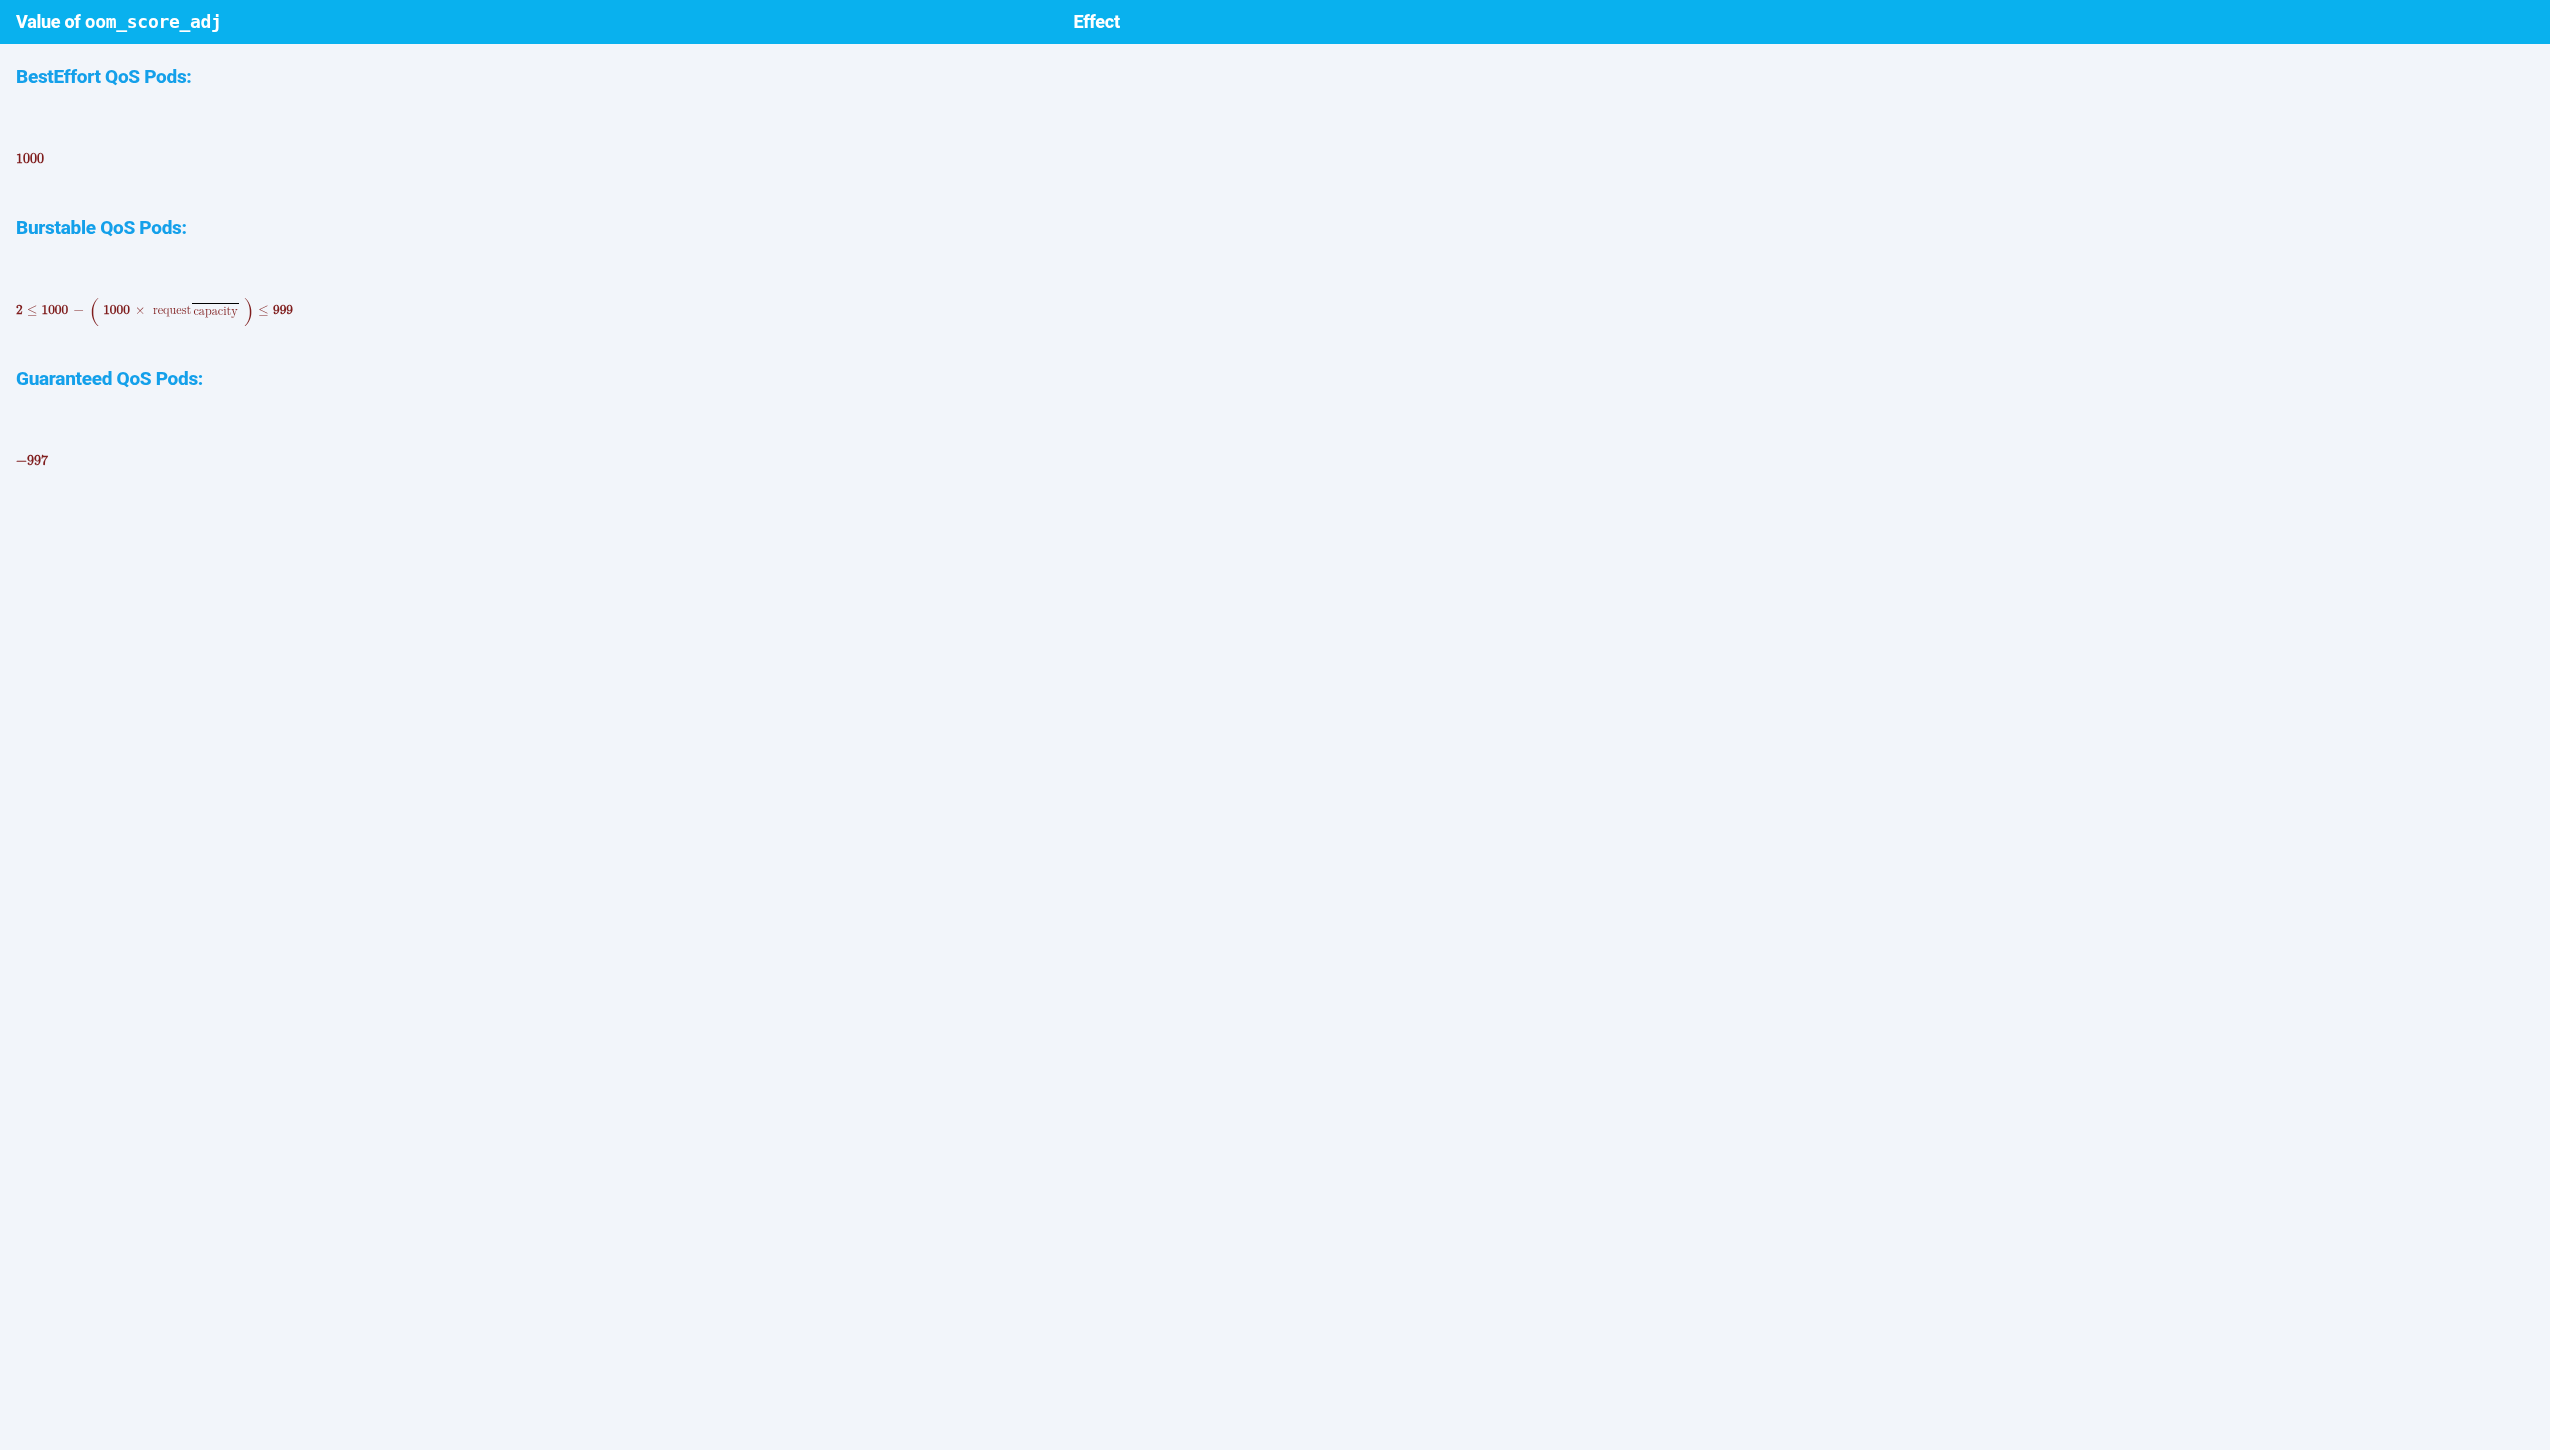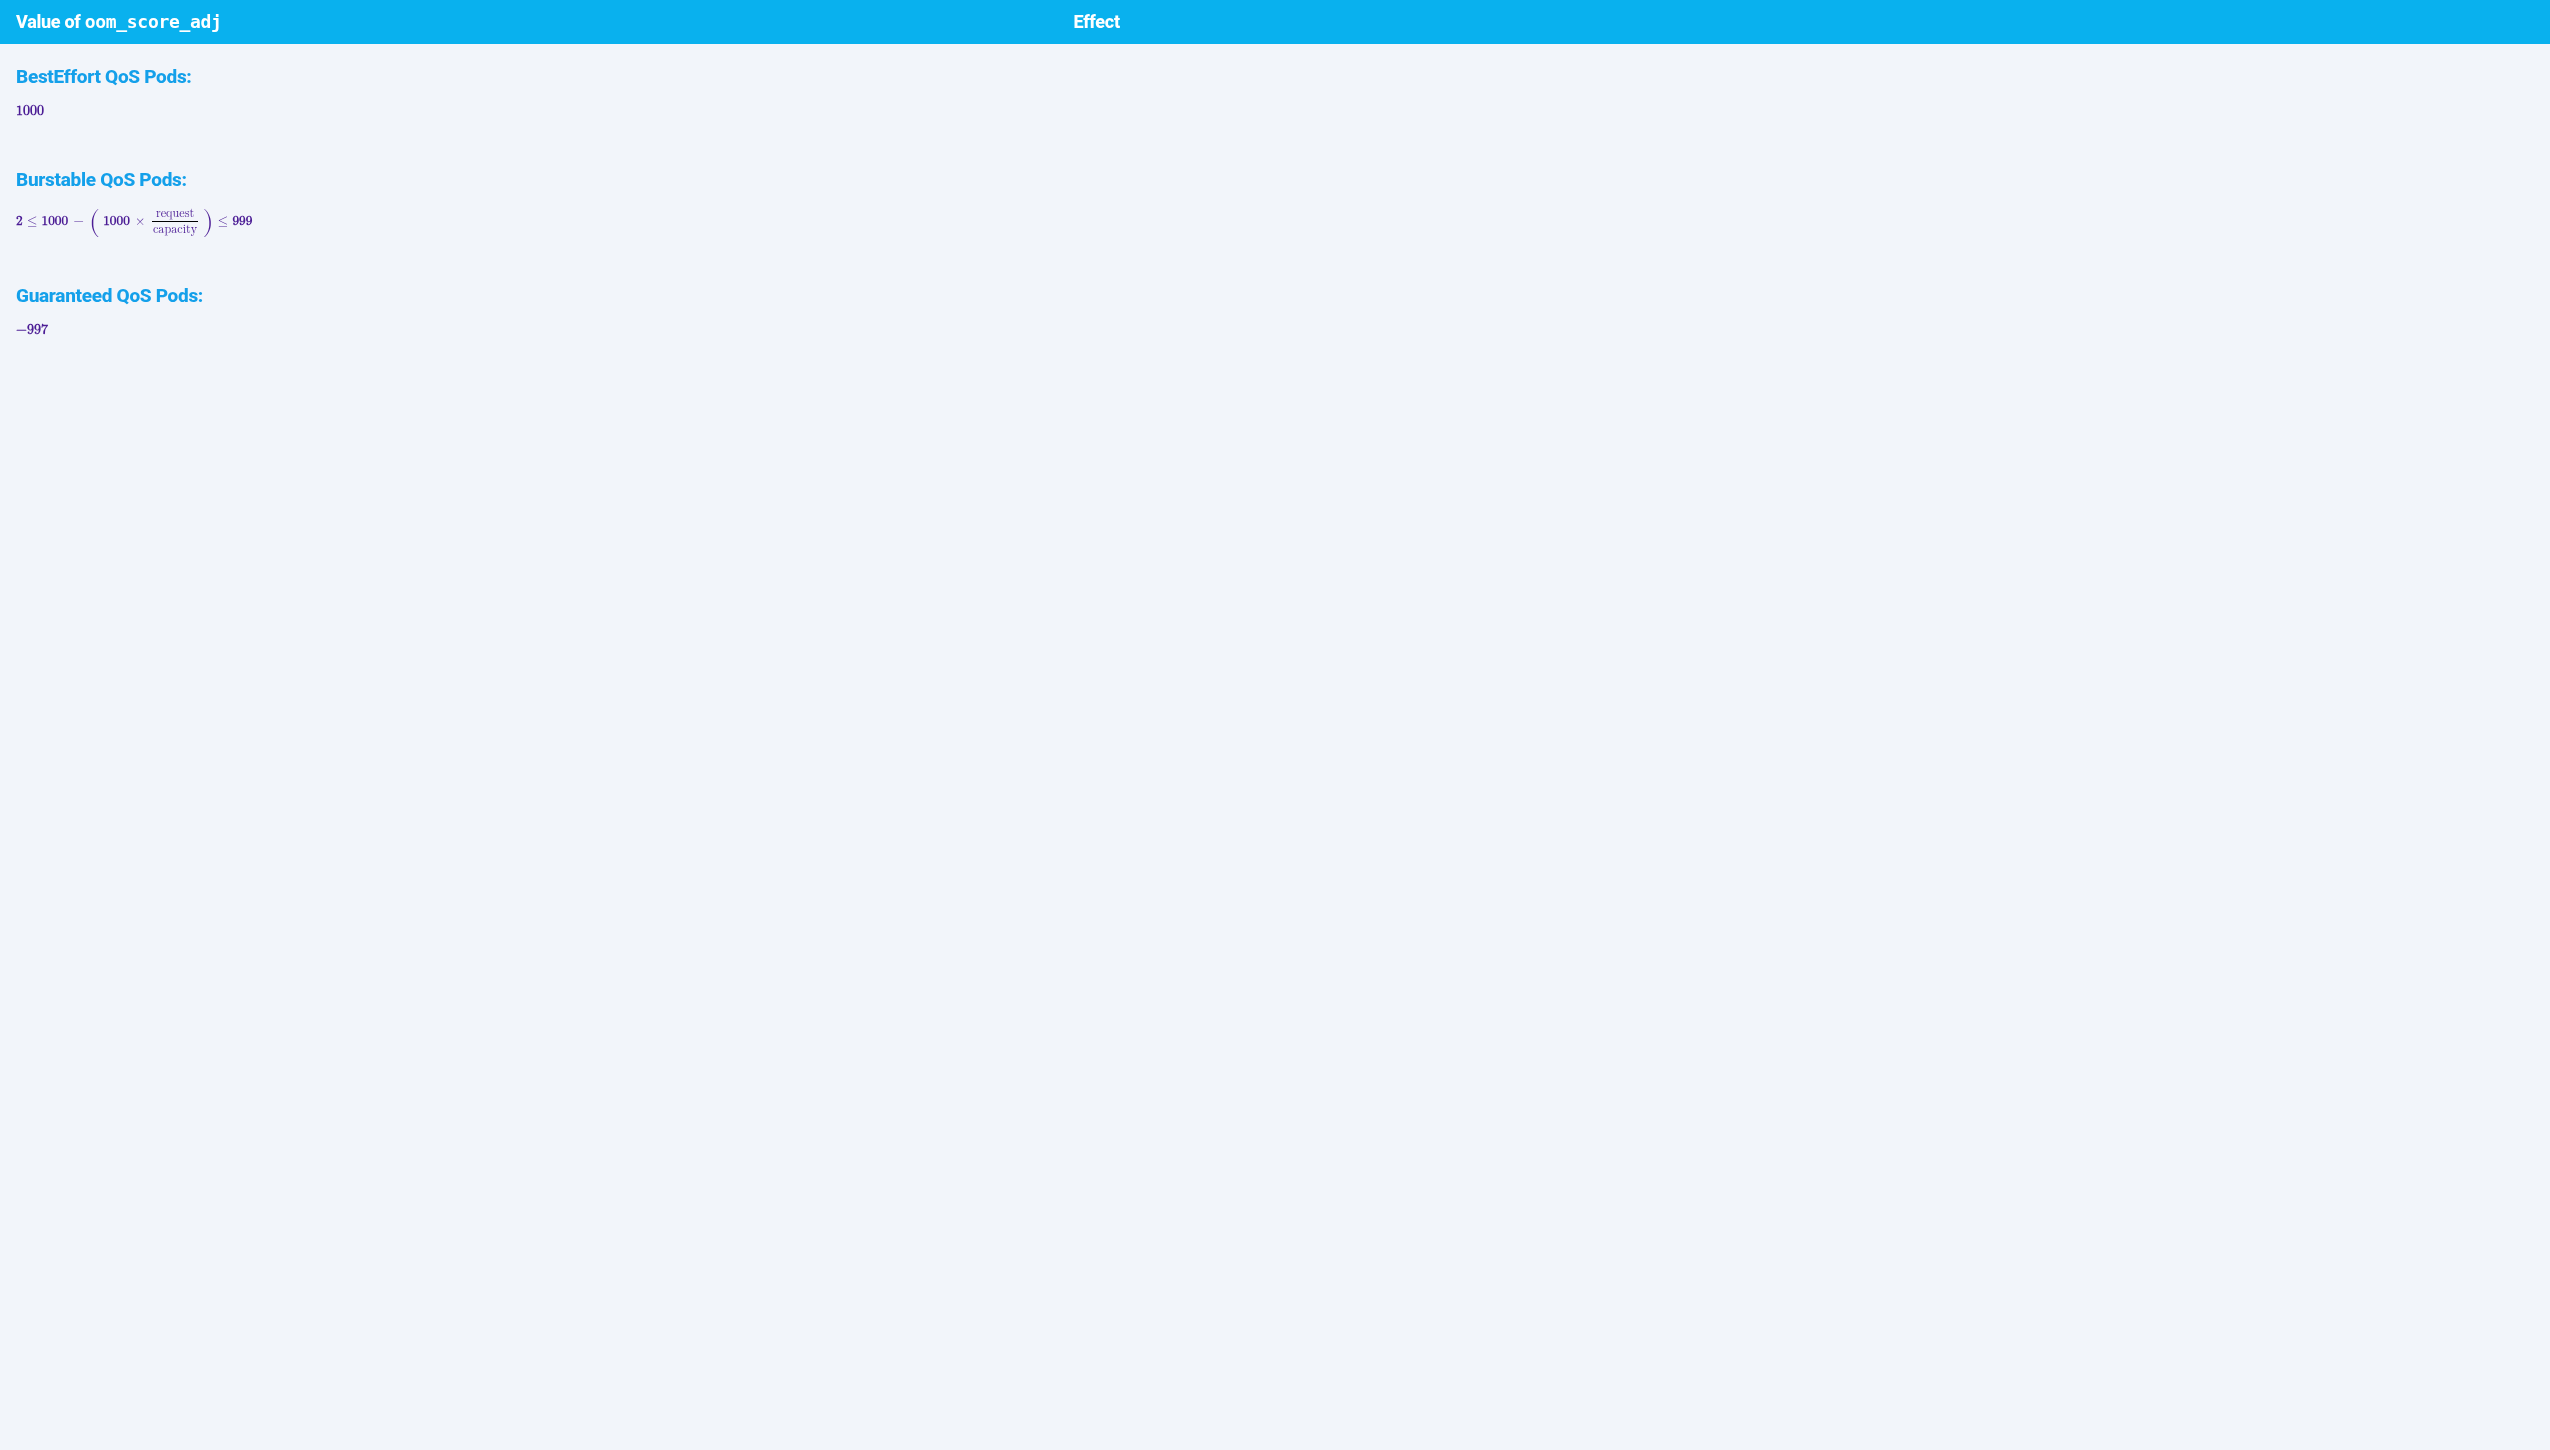--- a/index.html
+++ b/index.html
@@ -43,21 +43,22 @@
   }
   .row {
     display: flex;
     align-items: center;
     margin-bottom: 16px;
   }
   .value-cell {
     font-family: "Latin Modern Math", "Cambria Math", Georgia, serif;
     font-weight: 700;
     font-size: 14px;
-    color: #4c1d95;
+    color: #7f1d1d;
+    margin-top: 48px;
   }
   .effect-cell {
     font-size: 15px;
     line-height: 1.35;
     color: #111;
   }
   .math {
     font-family: "Latin Modern Math", "Cambria Math", Georgia, serif;
     font-weight: 700;
     font-size: 13.3px;
@@ -67,21 +68,21 @@
     white-space: nowrap;
   }
   .lparen, .rparen {
     font-size: 28px;
     font-weight: 400;
     line-height: 0;
     position: relative;
   }
   .frac {
     display: inline-flex;
-    flex-direction: column;
+    flex-direction: row;
     align-items: center;
     vertical-align: middle;
     font-weight: 400;
     font-size: 12.2px;
     line-height: 1.15;
     margin: 0 1.1px;
   }
   .frac .num { padding: 0 1.1px 0.5px 1.1px; }
   .frac .den {
     border-top: 0.9px solid #000;

